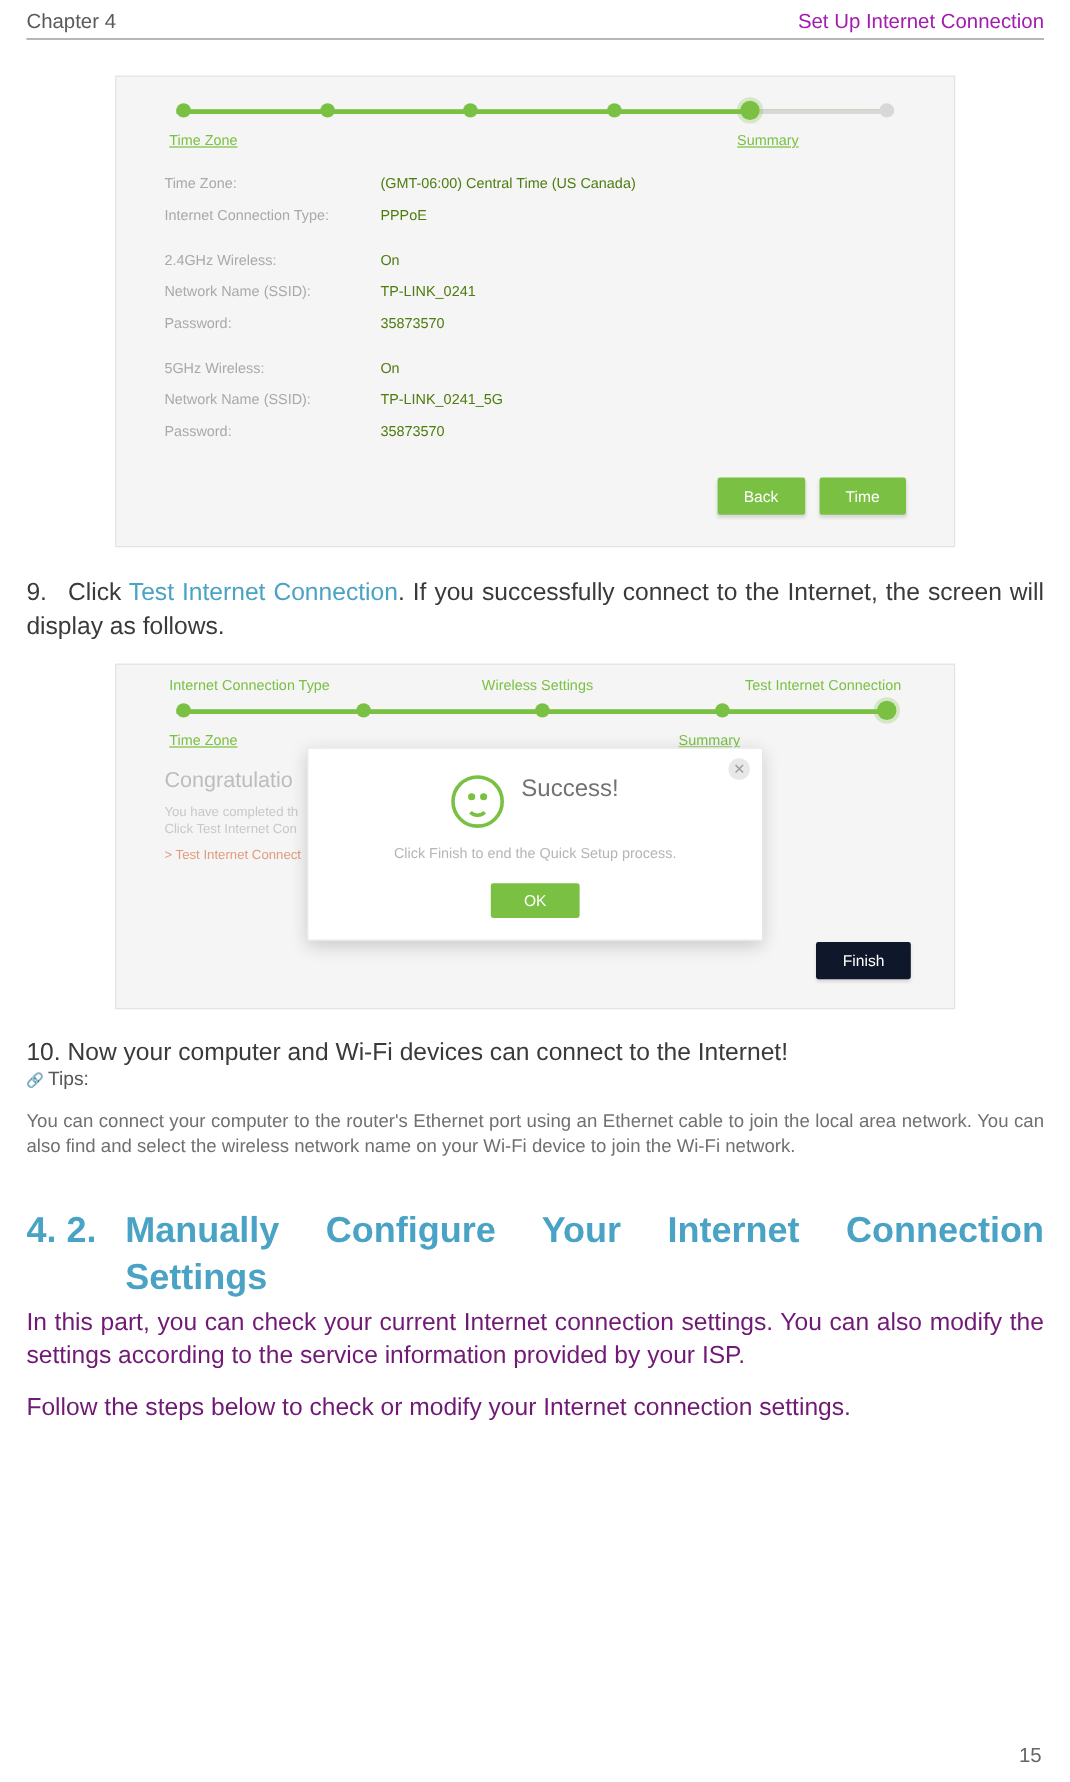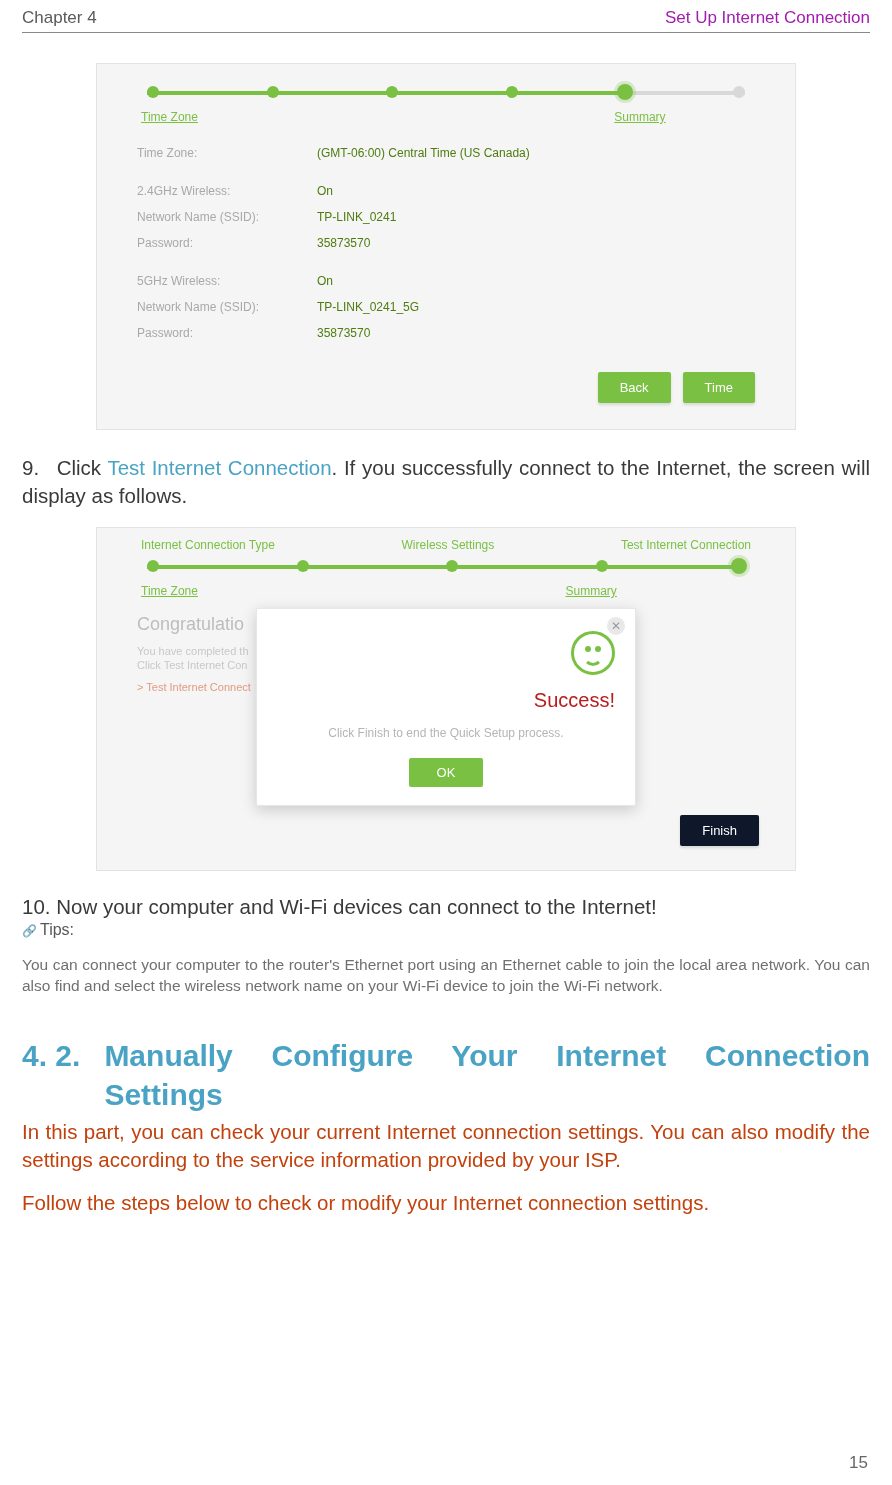--- a/index.html
+++ b/index.html
@@ -26,21 +26,21 @@
     margin: 0 0 30px;
   }
   
   .panel {
     background: #f5f5f5;
     border: 1px solid #e3e3e3;
     margin: 0 auto 24px;
     position: relative;
   }
   .panel1 { width: 700px; padding: 18px 40px 26px; }
-  .panel2 { width: 700px; padding: 10px 40px 24px; height: 344px; }
+  .panel2 { width: 700px; padding: 10px 40px 24px; height: 288px; }
 
   
   .progress {
     position: relative;
     height: 22px;
     margin: 0 10px 6px;
   }
   .progress .track {
     position: absolute;
     top: 9px; left: 0; right: 0;
@@ -138,24 +138,23 @@
     position: absolute; top: 8px; right: 10px;
     width: 18px; height: 18px;
     border-radius: 50%;
     background: #e8e8e8;
     color: #9b9b9b;
     font-size: 12px;
     line-height: 18px;
     text-align: center;
   }
   .modal .mtitle {
-    display: flex; align-items: flex-end; justify-content: center; gap: 14px;
-    font-size: 20px; color: #b91c1c;
+    display: flex; align-items: flex-start; justify-content: center; gap: 14px;
+    font-size: 20px; color: #737373;
     margin-bottom: 14px;
-    flex-direction: column;
   }
   .smiley {
     width: 44px; height: 44px; border: 3px solid #7ac143; border-radius: 50%;
     position: relative; flex: 0 0 auto;
   }
   .smiley::before, .smiley::after {
     content: ""; position: absolute; background: #7ac143; border-radius: 50%;
     width: 6px; height: 6px; top: 12px;
   }
   .smiley::before { left: 11px; }
@@ -203,21 +202,21 @@
     align-items: flex-start;
     gap: 24px;
     line-height: 1.28;
     text-align: justify;
   }
   h2.section .secnum { flex: 0 0 auto; }
   h2.section .sectitle { flex: 1; }
 
   p.body {
     font-size: 20.5px;
-    color: #c2410c;
+    color: #701a75;
     line-height: 1.38;
     margin-bottom: 14px;
     text-align: justify;
   }
 
   .page-number {
     position: fixed;
     bottom: 12px;
     right: 24px;
     font-size: 17px;
@@ -244,20 +243,24 @@
     <div class="dot gray" style="left:100%; margin-left:-12px"></div>
   </div>
   <div class="prog-labels">
     <span class="active">Time Zone</span>
     <span class="active" style="margin-right:14%">Summary</span>
   </div>
 
   <div class="row">
     <span class="k">Time Zone:</span>
     <span class="v">(GMT-06:00) Central Time (US Canada)</span>
+  </div>
+  <div class="row">
+    <span class="k">Internet Connection Type:</span>
+    <span class="v">PPPoE</span>
   </div>
   <div class="spacer"></div>
   <div class="row">
     <span class="k">2.4GHz Wireless:</span>
     <span class="v">On</span>
   </div>
   <div class="row">
     <span class="k">Network Name (SSID):</span>
     <span class="v">TP-LINK_0241</span>
   </div>

